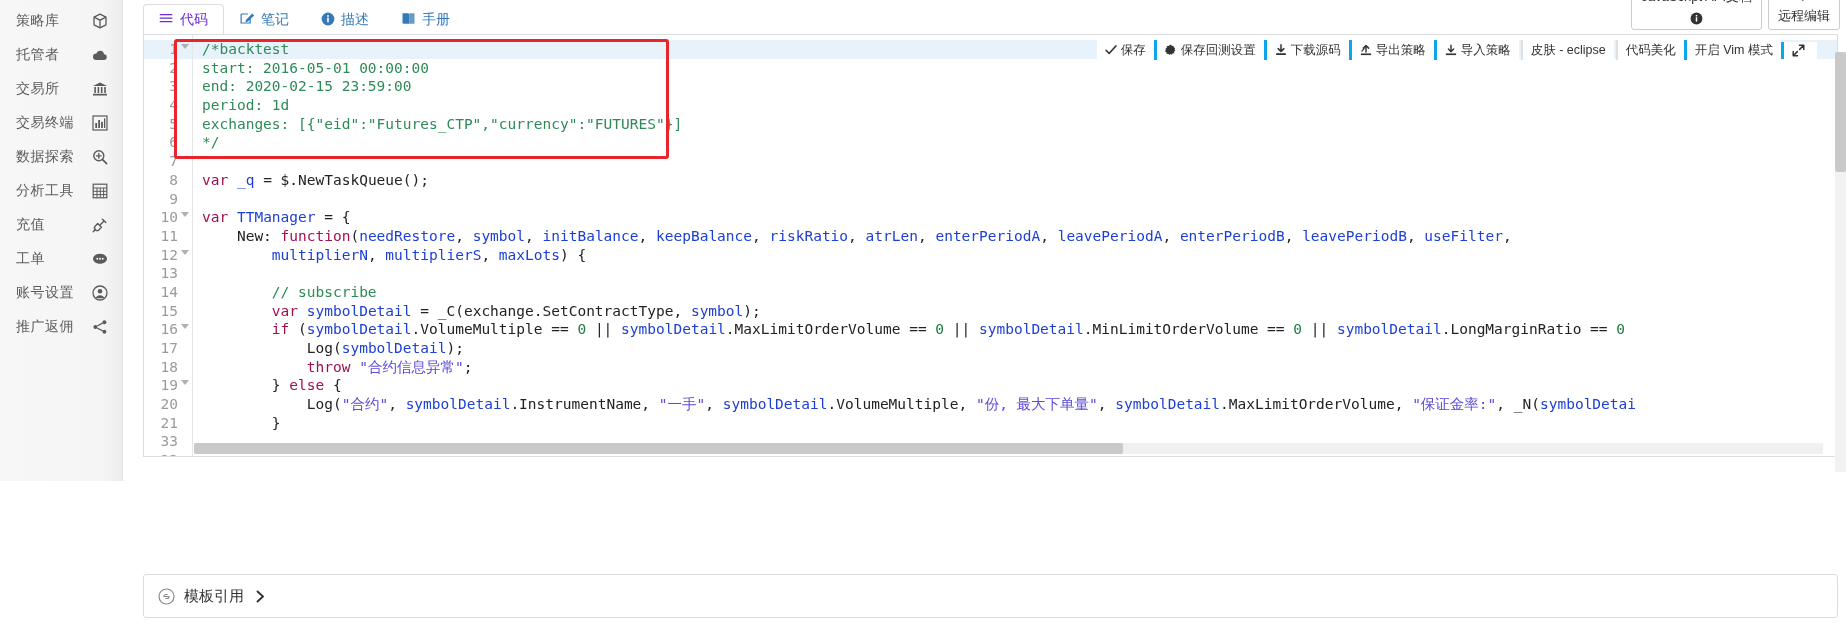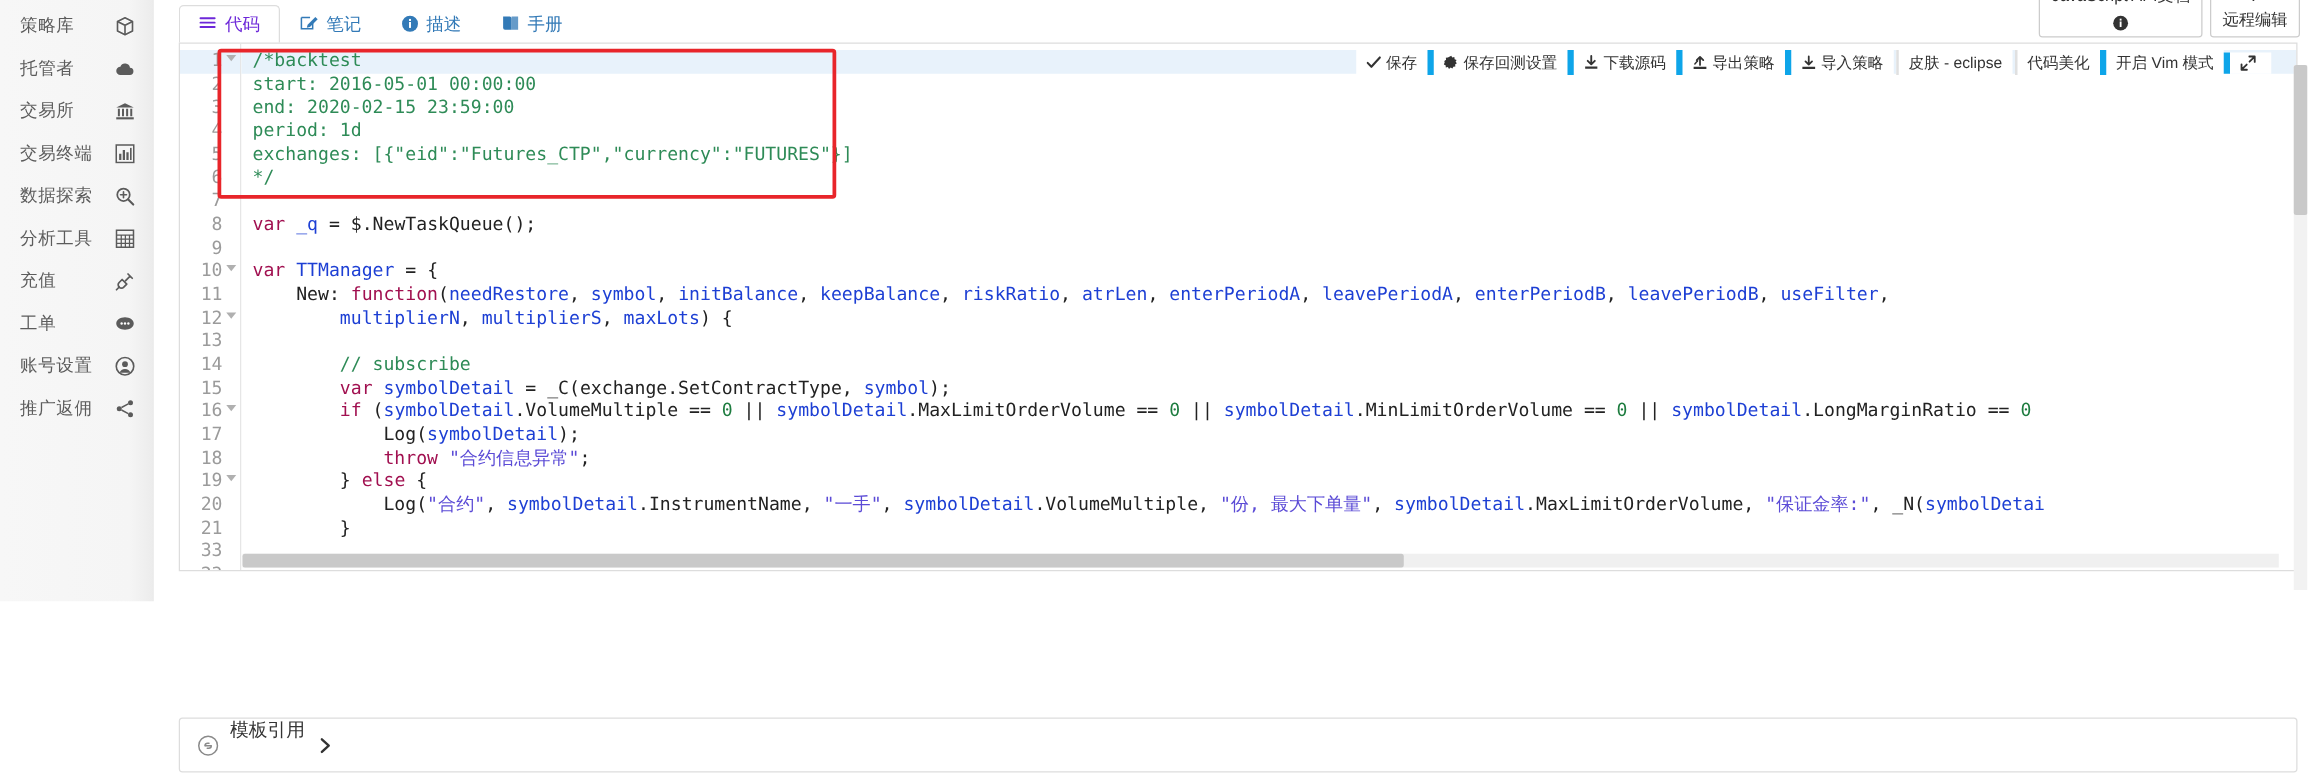--- a/index.html
+++ b/index.html
@@ -98,21 +98,21 @@
     z-index: 6;
     background: transparent;
     padding-left: 12px;
   }
   .ebtn {
     display: inline-flex; align-items: center; gap: 4px;
     font-size: 12.5px; color: #333;
     padding: 2px 8px;
     cursor: pointer;
     white-space: nowrap;
-    border-left: 5px solid #0ea5e9;
+    border-left: 3px solid #0ea5e9;
     line-height: 16px;
     background: #fff;
   }
   .ebtn:first-child { border-left: none; }
   .ebtn.sep-strong { border-left: 2px solid #e0e0e0; margin-left:2px; }
   .ebtn svg { display:block; }
 
   .code-area {
     position: absolute;
     inset: 0;
@@ -204,21 +204,21 @@
   }
 
   
   .tmpl {
     position: absolute;
     left: 20px; right: 8px; bottom: 6px;
     height: 44px;
     border: 1px solid #ddd;
     border-radius: 3px;
     background: #fff;
-    display: flex; 
+    display: flex; align-items: center;
     padding: 0 14px;
     gap: 9px;
     cursor: pointer;
   }
   .tmpl .t-ico { color:#777; display:flex; align-items:center; }
   .tmpl .t-label { font-size: 15px; color: #333; }
   .tmpl .t-chev { color:#333; font-size:14px; display:flex; align-items:center; margin-left:2px; }
 </style>
 </head>
 <body>

